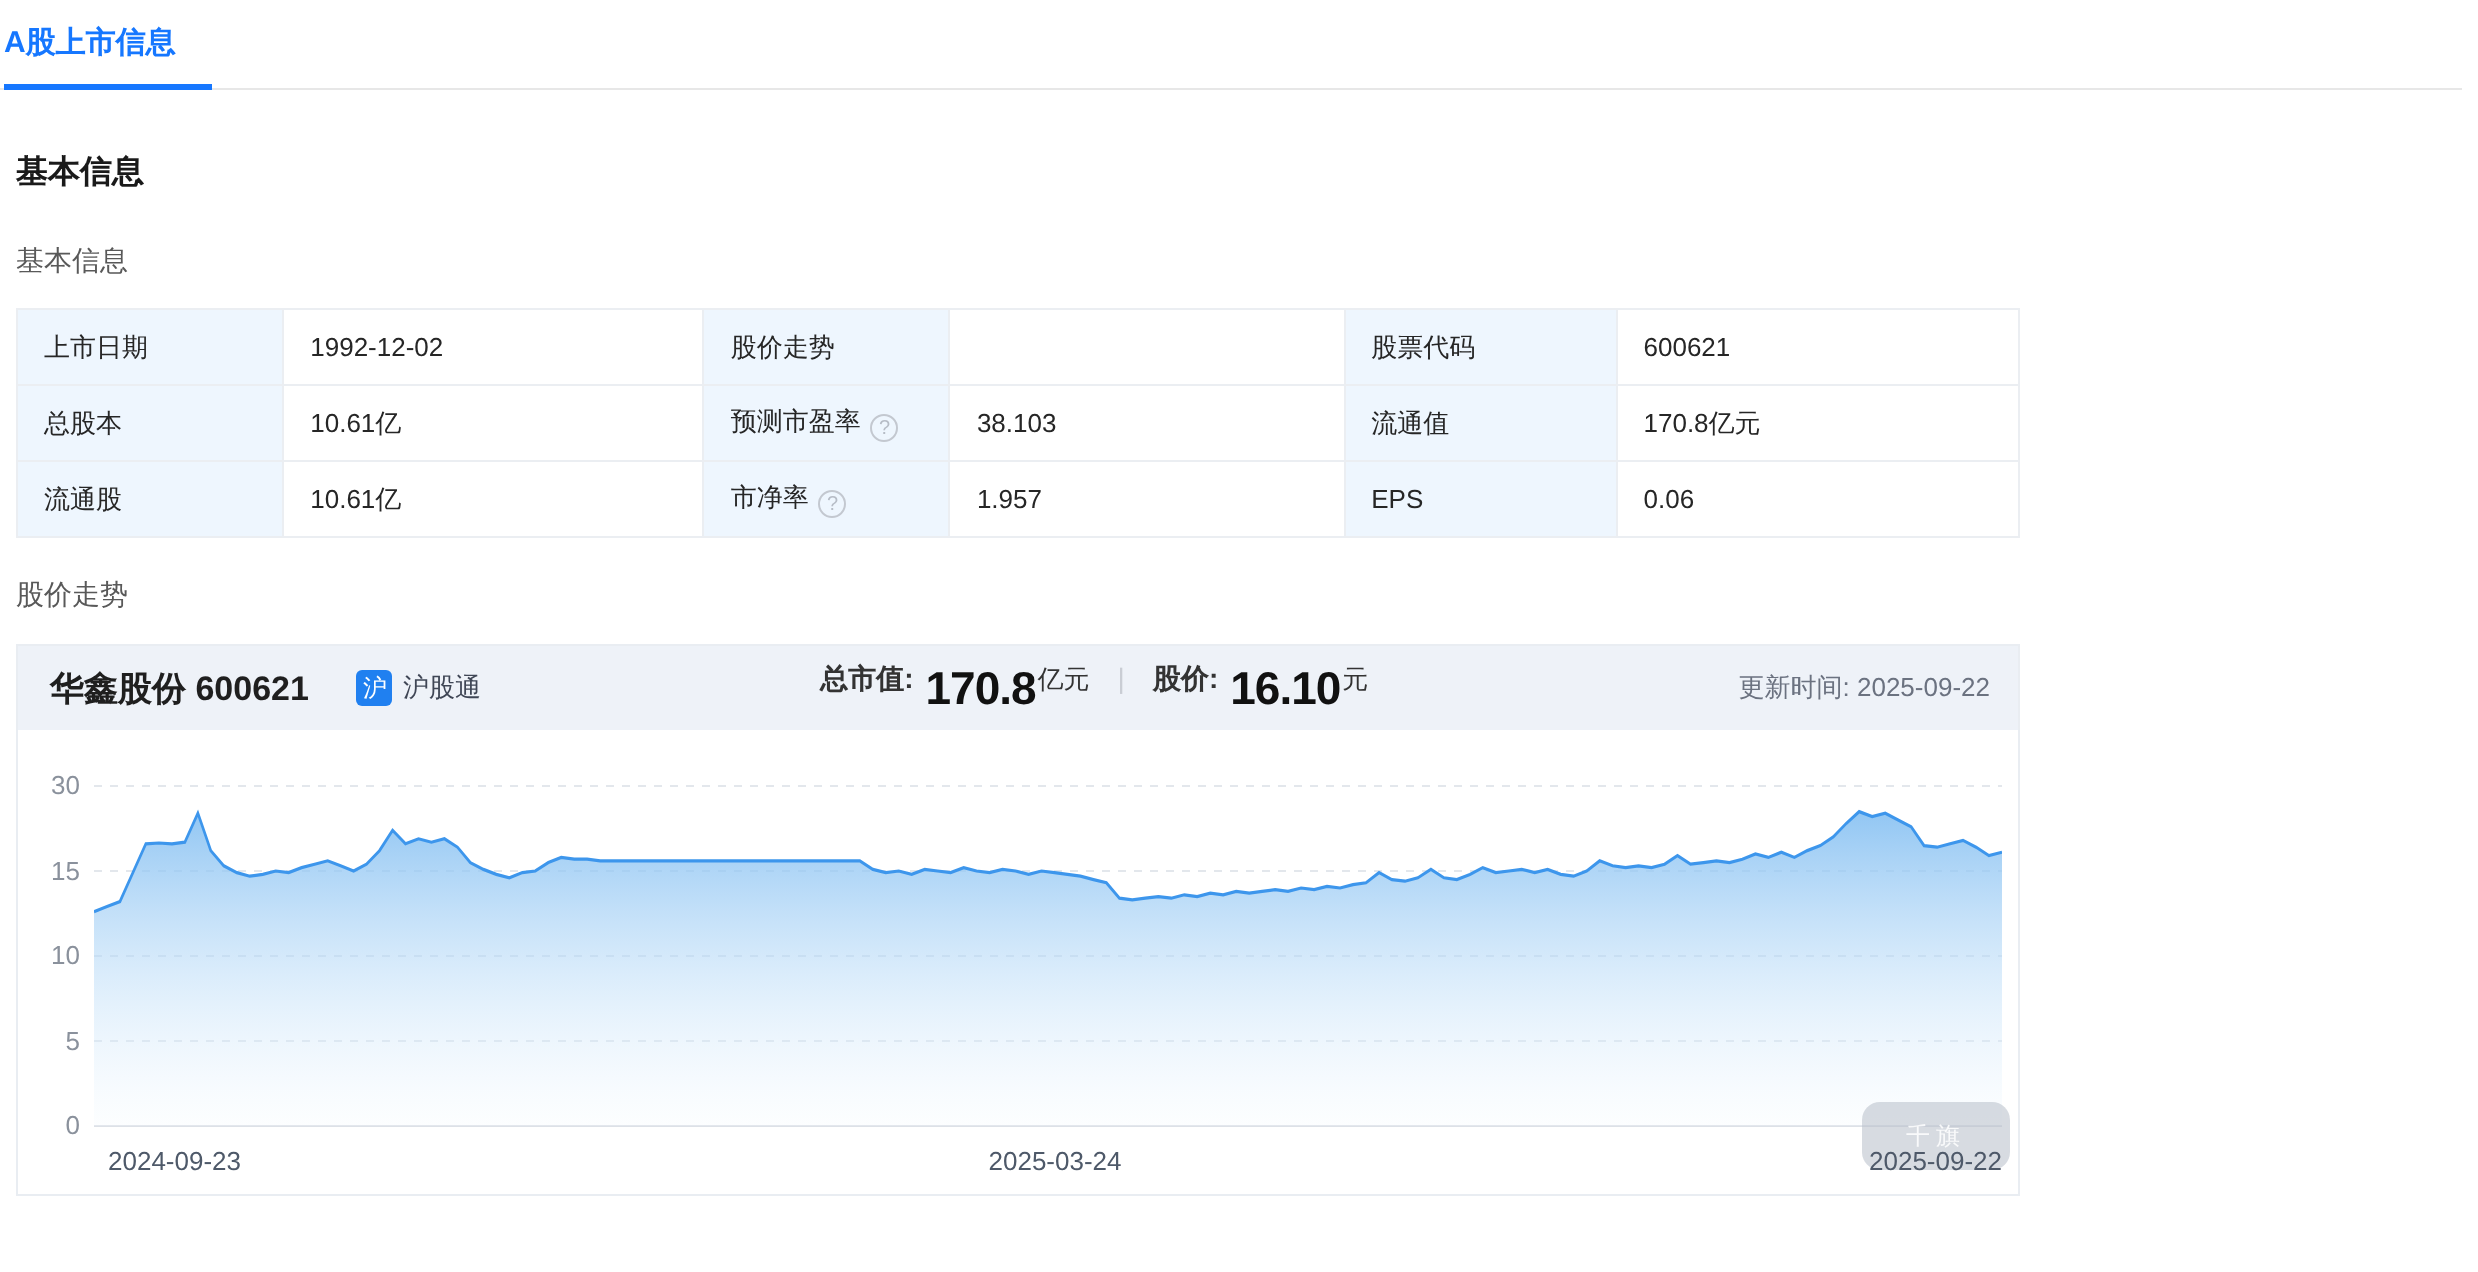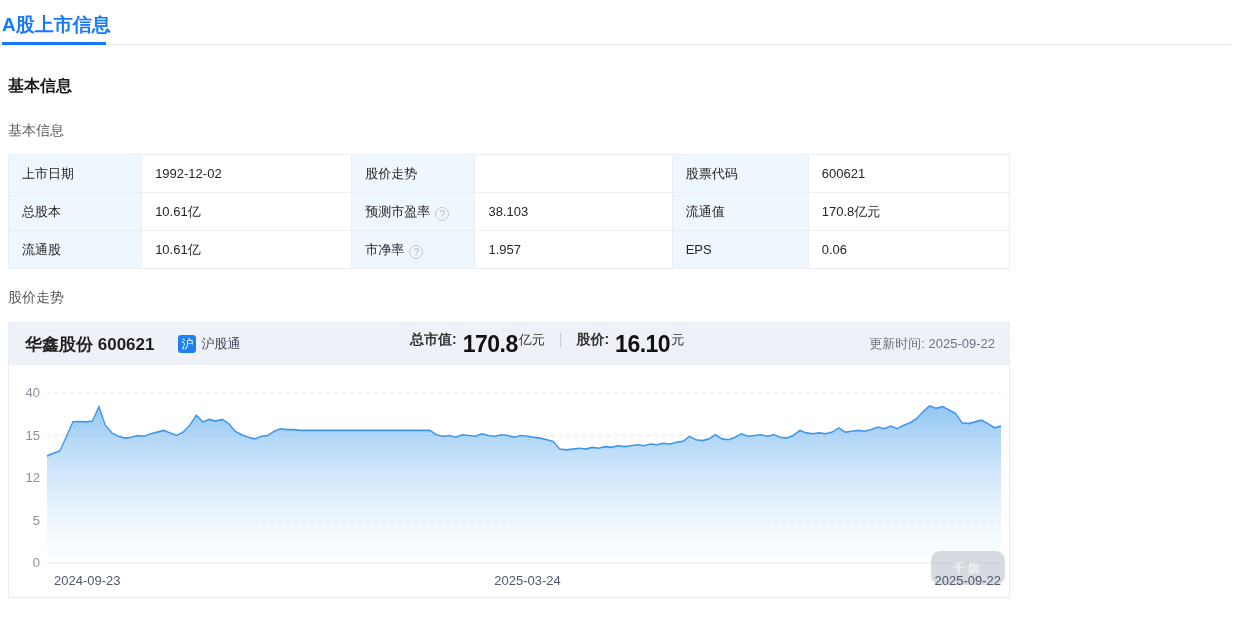--- a/index.html
+++ b/index.html
@@ -2,21 +2,21 @@
 <html><head>
 <meta charset="utf-8">
 <style>
   * { margin:0; padding:0; box-sizing:border-box; }
   html,body { background:#ffffff; font-family:"Liberation Sans","DejaVu Sans",sans-serif; color:#262626; }
   body { width:1239px; height:636px; overflow:hidden; }
   .wrap { width:1002px; margin-left:8px; }
 
   
   .tabbar { width:1231px; height:45px; border-bottom:1px solid #e7e7e7; position:relative; }
-  .tab { display:inline-block; margin-left:2px; padding:12px 0 0 0; font-size:19px; font-weight:bold; color:#1677ff; cursor:pointer; }
+  .tab { display:inline-block; margin-left:2px; padding:12px 0 0 0; font-size:15px; font-weight:bold; color:#1677ff; cursor:pointer; }
   .tab-underline { position:absolute; left:2px; bottom:-1px; width:104px; height:3px; background:#1677ff; }
 
   
   .h-main { margin:31px 0 0 0; font-size:16px; font-weight:bold; color:#1a1a1a; }
   .h-sub  { margin-top:25px; font-size:14px; color:#595959; }
 
   
   table.info { margin-top:14px; width:100%; border-collapse:collapse; table-layout:fixed; }
   table.info td { height:38px; border:1px solid #ebeef2; font-size:13px; color:#262626; padding:0 0 0 13px; vertical-align:middle; }
   td.lbl { background:#eef6fe; }
@@ -110,23 +110,23 @@
           <span>更新时间:</span>
           <span>2025-09-22</span>
         </div>
       </div>
     </div>
 
     <div class="chart-body">
       <div class="y-axis" id="y-axis">
           <div class="y-tick" style="top: 190px;">0</div>
           <div class="y-tick" style="top: 147.5px;">5</div>
-          <div class="y-tick" style="top: 105px;">12</div>
+          <div class="y-tick" style="top: 105px;">10</div>
           <div class="y-tick" style="top: 62.5px;">15</div>
-          <div class="y-tick" style="top: 20px;">40</div>
+          <div class="y-tick" style="top: 20px;">30</div>
         </div>
       <div class="plot">
         <svg id="chart-svg" viewBox="0 0 1170 185" preserveAspectRatio="none">
           <defs>
             <linearGradient id="areaGrad" x1="0" y1="0" x2="0" y2="1">
               <stop offset="0%" id="grad-top" stop-color="rgba(126,188,241,0.85)"></stop>
               <stop offset="100%" id="grad-bottom" stop-color="rgba(244,250,254,0.25)"></stop>
             </linearGradient>
           </defs>
           <g id="gridlines">

